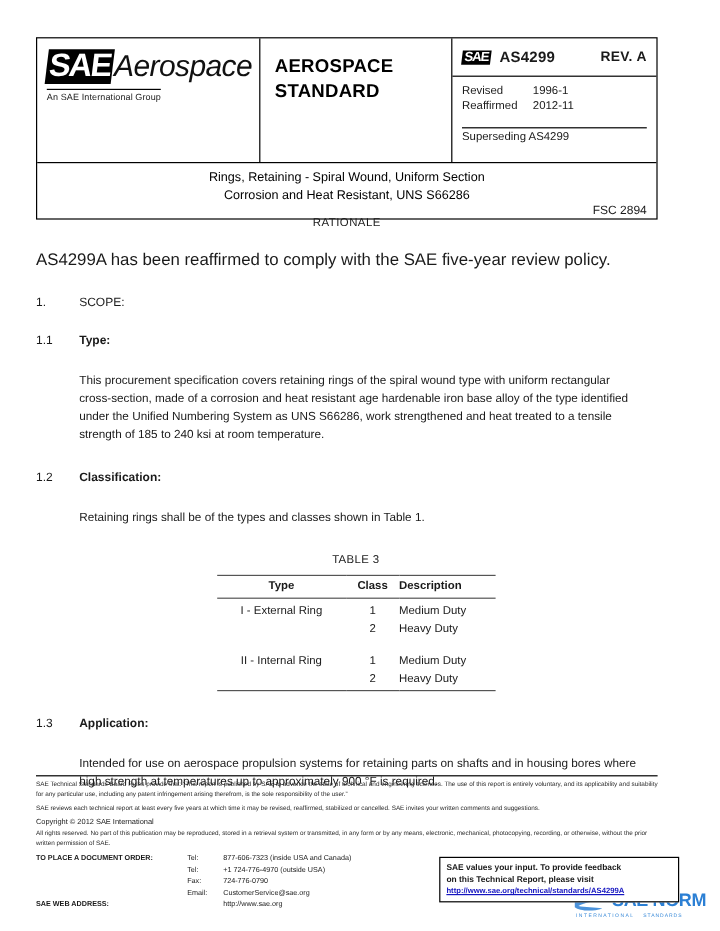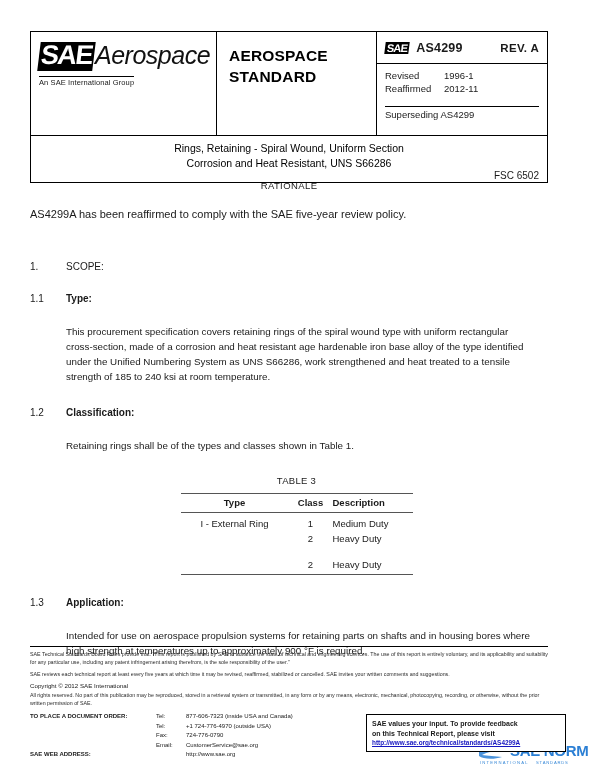--- a/index.html
+++ b/index.html
@@ -172,22 +172,22 @@
     top: 180px;
     width: 518px;
   }
   .rationale-head {
     text-align: center;
     font-size: 9.5px;
     letter-spacing: 0.4px;
     margin-bottom: 17px;
   }
   .rationale-text {
-    font-size: 11px;
-    margin-bottom: 41px;
+    font-size: 14px;
+    margin-bottom: 23px;
   }
   .sec {
     display: flex;
     font-size: 10px;
     margin-bottom: 21px;
   }
   .sec-num { width: 36px; flex-shrink: 0; }
   .sec-title { font-weight: bold; }
   .para {
     margin-left: 36px;
@@ -374,21 +374,21 @@
             <span class="date-val">2012-11</span>
           </div>
           <div class="supersede">Superseding AS4299</div>
         </div>
       </div>
     </div>
 
     <div class="header-bottom">
       <div class="doc-title">Rings, Retaining - Spiral Wound, Uniform Section</div>
       <div class="doc-title" style="padding-top:0">Corrosion and Heat Resistant, UNS S66286</div>
-      <div class="fsc">FSC 6502</div>
+      <div class="fsc">FSC 2894</div>
     </div>
   </div>
 
   <div class="body-area">
 
     <div class="rationale-head">RATIONALE</div>
     <div class="rationale-text">AS4299A has been reaffirmed to comply with the SAE five-year review policy.</div>
 
     <div class="sec">
       <span class="sec-num">1.</span>
@@ -426,20 +426,25 @@
           <tr>
             <td class="c-type"></td>
             <td class="c-class">2</td>
             <td class="c-desc">Heavy Duty</td>
           </tr>
           <tr class="spacer">
             <td></td>
             <td></td>
             <td></td>
           </tr>
+          <tr>
+            <td class="c-type">II - Internal Ring</td>
+            <td class="c-class">1</td>
+            <td class="c-desc">Medium Duty</td>
+          </tr>
           <tr class="last">
             <td class="c-type" style="padding-bottom:4px"></td>
             <td class="c-class" style="padding-bottom:4px">2</td>
             <td class="c-desc" style="padding-bottom:4px">Heavy Duty</td>
           </tr>
         </tbody>
       </table>
     </div>
 
     <div class="sec" style="margin-top:22px">

